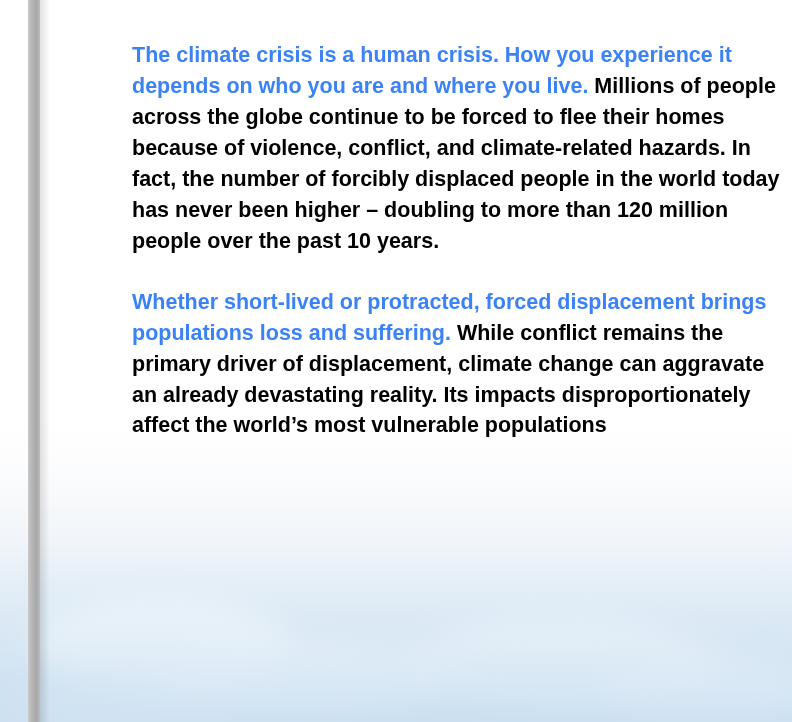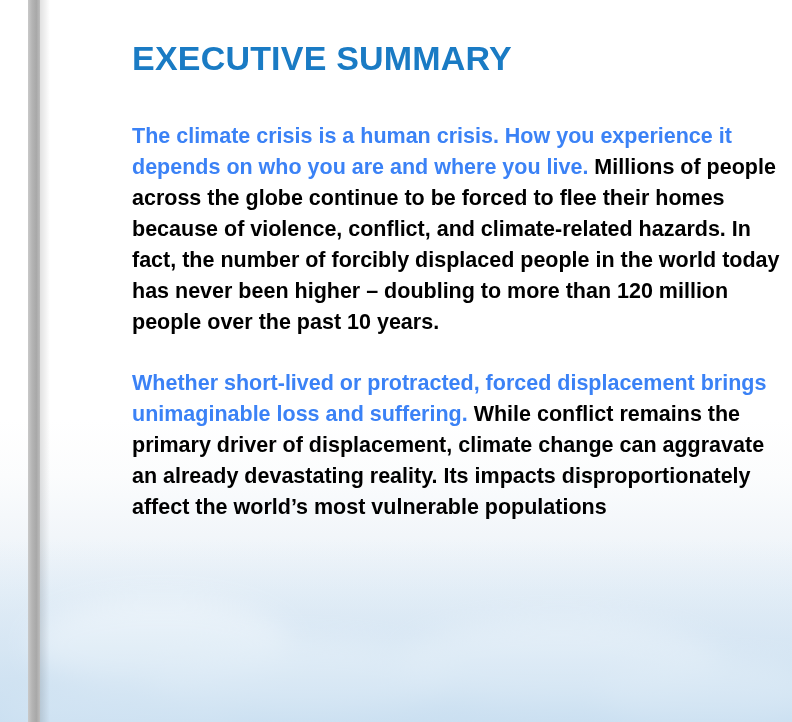--- a/index.html
+++ b/index.html
@@ -116,24 +116,23 @@
     <div class="cloud c3"></div>
     <div class="cloud c4"></div>
     <div class="cloud c5"></div>
     <div class="haze"></div>
   </div>
 
   <div class="gutter"></div>
   <div class="gutter-shadow"></div>
 
   <div class="content">
-    <h1 class="doc-title">EXECUTIVE SUMMARY</h1>
 
     <p class="para">
       <span class="lead">The climate crisis is a human crisis. How you experience it depends on who you are and where you live.</span><span class="body-text"> Millions of people across the globe continue to be forced to flee their homes because of violence, conflict, and climate-related hazards. In fact, the number of forcibly displaced people in the world today has never been higher – doubling to more than 120 million people over the past 10 years.</span>
     </p>
 
     <p class="para">
-      <span class="lead">Whether short-lived or protracted, forced displacement brings unimaginable loss and suffering.</span><span class="body-text"> While conflict remains the primary driver of displacement, climate change can aggravate an already devastating reality. Its impacts disproportionately affect the world’s most vulnerable populations</span>
+      <span class="lead">Whether short-lived or protracted, forced displacement brings populations loss and suffering.</span><span class="body-text"> While conflict remains the primary driver of displacement, climate change can aggravate an already devastating reality. Its impacts disproportionately affect the world’s most vulnerable populations</span>
     </p>
   </div>
 
 </div>
 
 </body></html>

